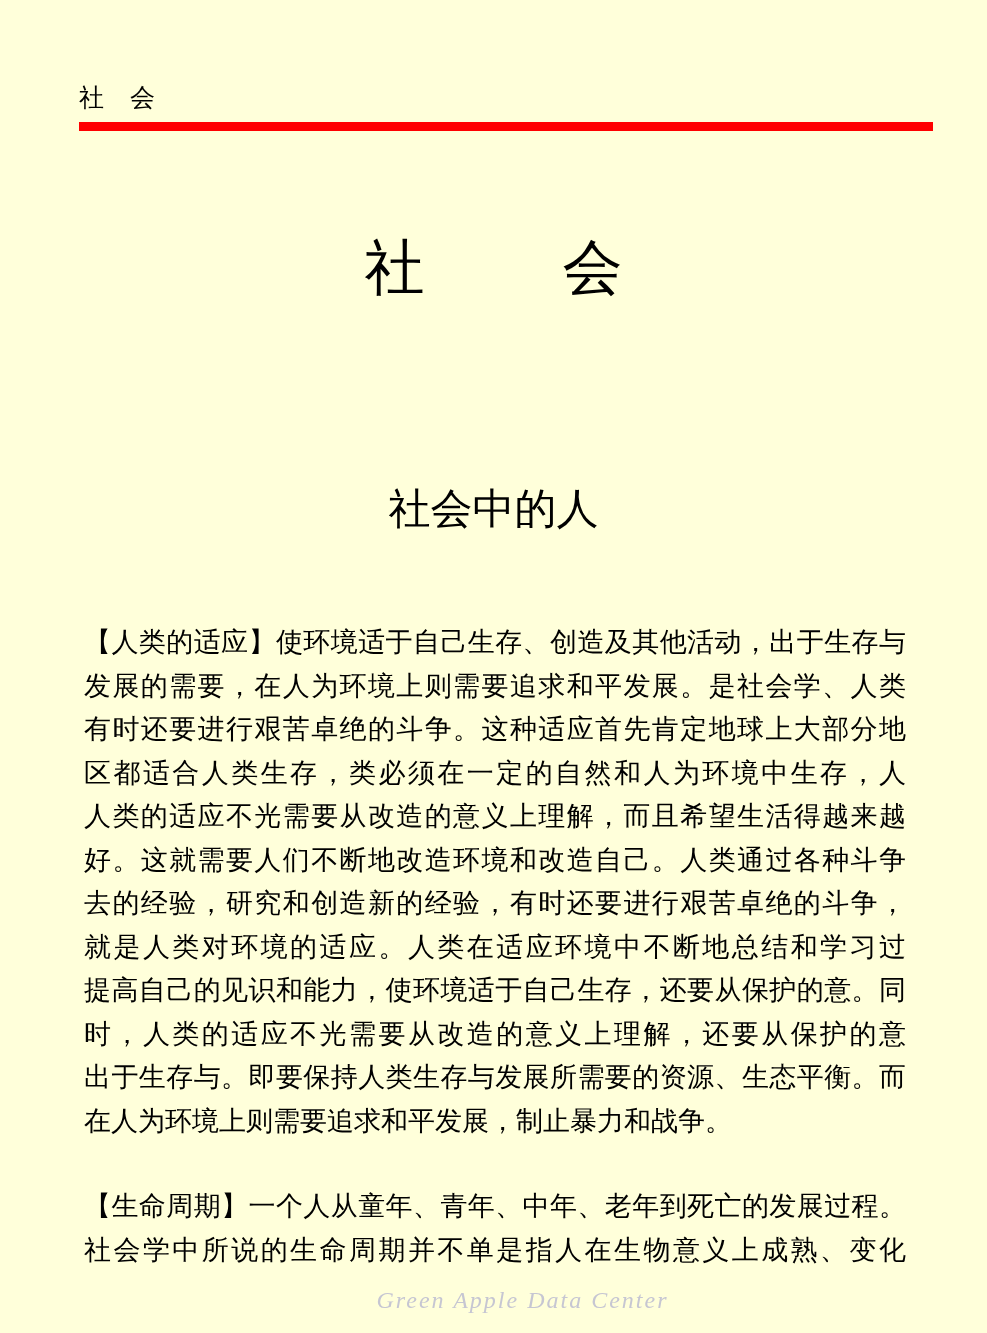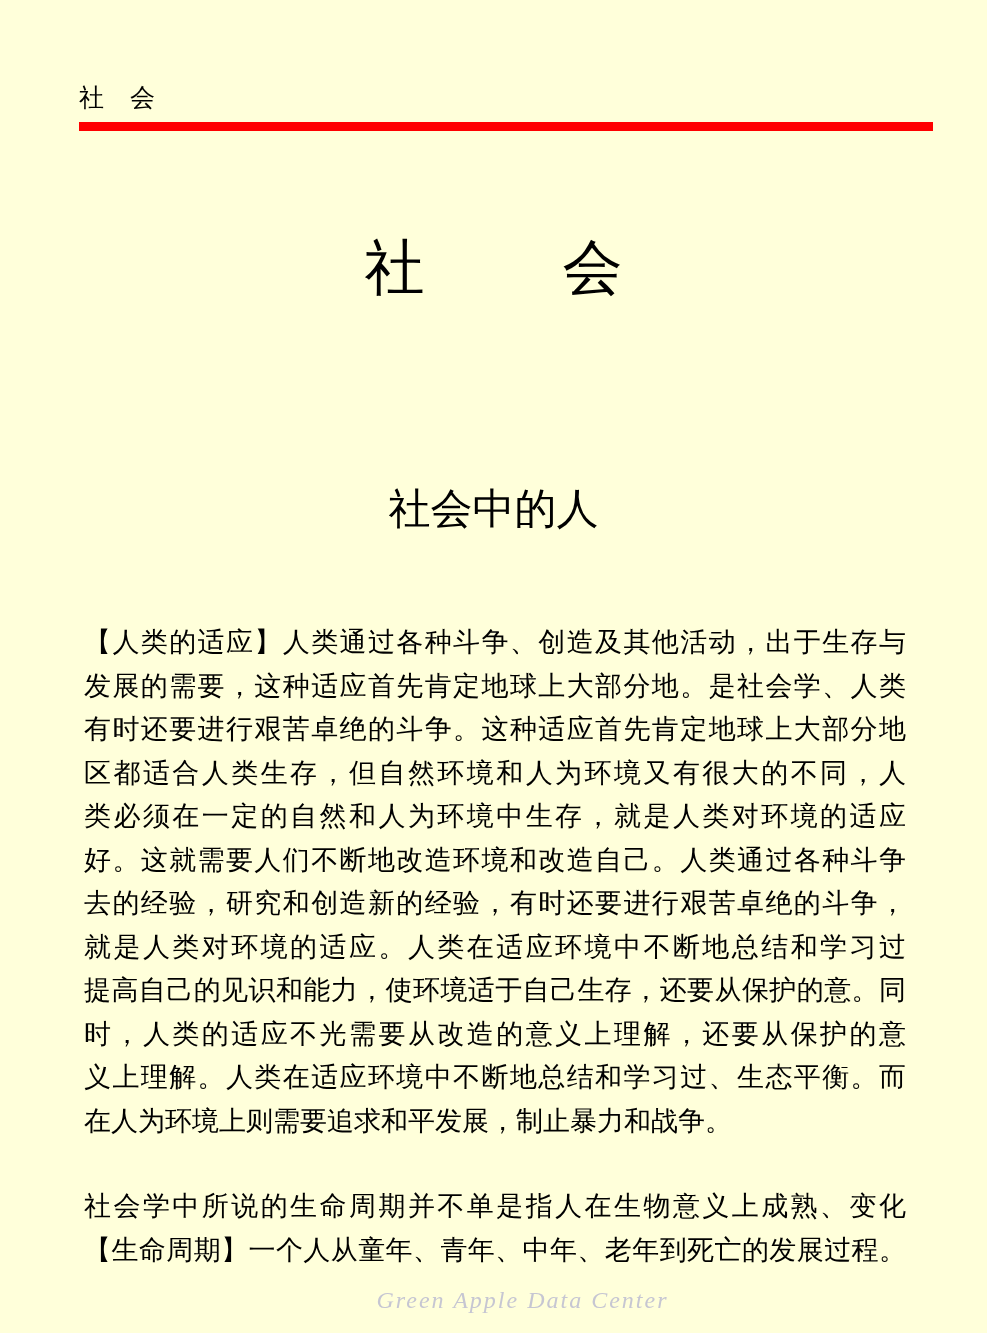--- a/index.html
+++ b/index.html
@@ -107,34 +107,34 @@
   <div class="red-rule"></div>
 
   <div class="main-title">
     <span>社</span>
     <span>会</span>
   </div>
 
   <div class="section-title">社会中的人</div>
 
   <div class="paragraph p1">
-    <div class="line">【人类的适应】人类通过各种斗争、创造及其他活动，出于生存与</div>
-    <div class="line">发展的需要，这种适应首先肯定地球上大部分地。是社会学、人类</div>
+    <div class="line">【人类的适应】使环境适于自己生存、创造及其他活动，出于生存与</div>
+    <div class="line">发展的需要，在人为环境上则需要追求和平发展。是社会学、人类</div>
     <div class="line">有时还要进行艰苦卓绝的斗争。这种适应首先肯定地球上大部分地</div>
-    <div class="line">区都适合人类生存，但自然环境和人为环境又有很大的不同，人</div>
-    <div class="line">类必须在一定的自然和人为环境中生存，就是人类对环境的适应</div>
+    <div class="line">区都适合人类生存，类必须在一定的自然和人为环境中生存，人</div>
+    <div class="line">人类的适应不光需要从改造的意义上理解，而且希望生活得越来越</div>
     <div class="line">好。这就需要人们不断地改造环境和改造自己。人类通过各种斗争</div>
     <div class="line">去的经验，研究和创造新的经验，有时还要进行艰苦卓绝的斗争，</div>
     <div class="line">就是人类对环境的适应。人类在适应环境中不断地总结和学习过</div>
     <div class="line">提高自己的见识和能力，使环境适于自己生存，还要从保护的意。同</div>
     <div class="line">时，人类的适应不光需要从改造的意义上理解，还要从保护的意</div>
-    <div class="line">义上理解。人类在适应环境中不断地总结和学习过、生态平衡。而</div>
+    <div class="line">出于生存与。即要保持人类生存与发展所需要的资源、生态平衡。而</div>
     <div class="line short">在人为环境上则需要追求和平发展，制止暴力和战争。</div>
   </div>
 
   <div class="paragraph p2">
+    <div class="line">【生命周期】一个人从童年、青年、中年、老年到死亡的发展过程。</div>
     <div class="line">社会学中所说的生命周期并不单是指人在生物意义上成熟、变化</div>
-    <div class="line">【生命周期】一个人从童年、青年、中年、老年到死亡的发展过程。</div>
   </div>
 
   <div class="watermark">Green Apple Data Center</div>
 
 </div>
 
 </body></html>

